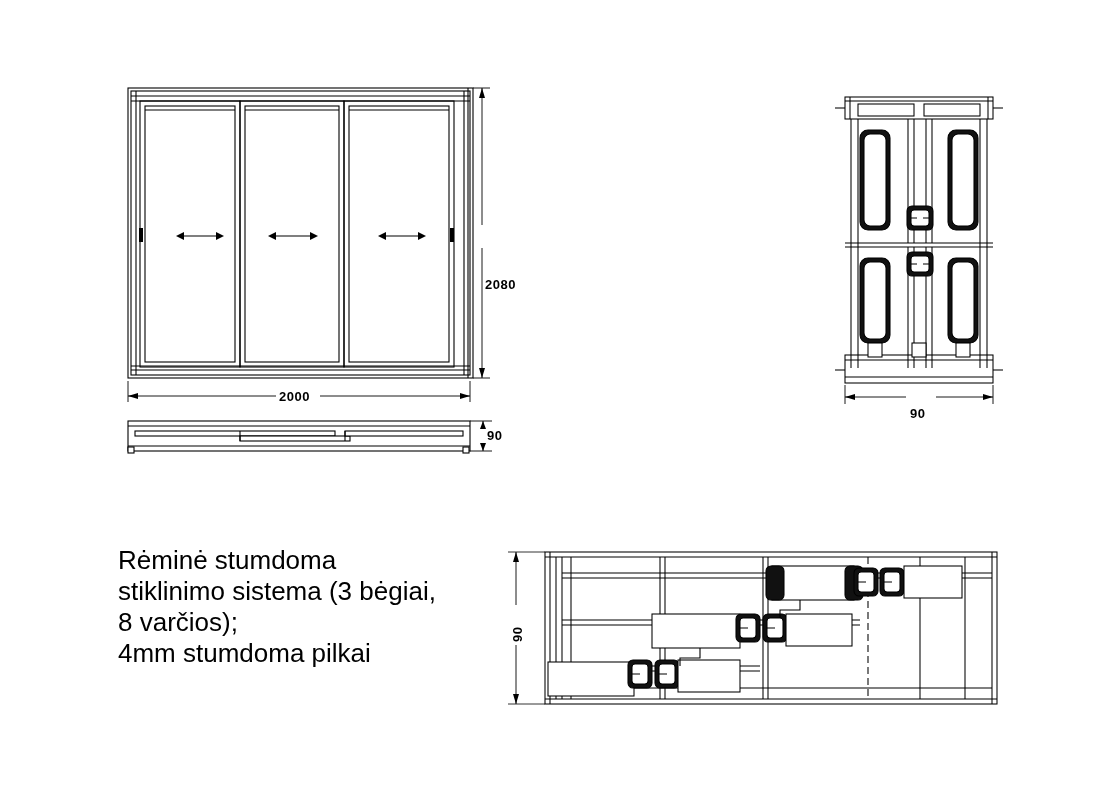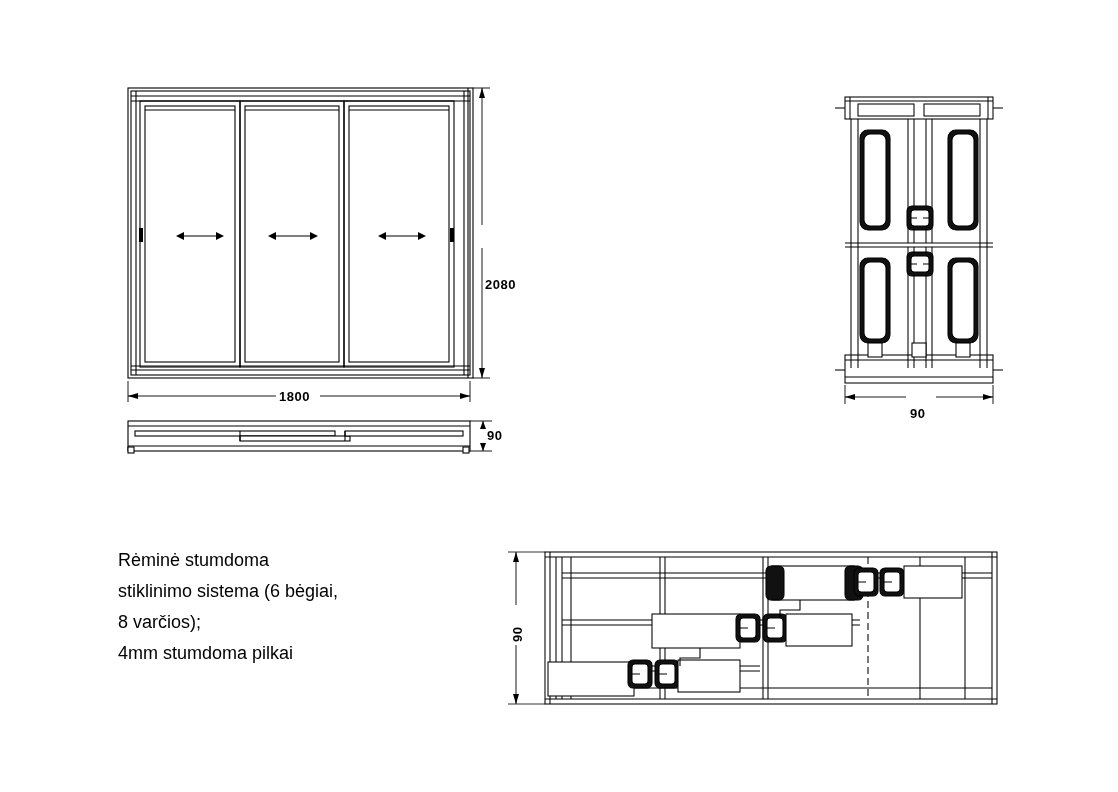--- a/index.html
+++ b/index.html
@@ -33,21 +33,21 @@
   .dim-label.vertical {
     transform: rotate(-90deg);
     transform-origin: left top;
   }
   .spec-text {
     position: absolute;
     left: 118px;
     top: 545px;
     width: 400px;
     font-family: "Liberation Sans", sans-serif;
-    font-size: 18px;
+    font-size: 26px;
     line-height: 31px;
     color: #000;
   }
   .spec-text div {
     white-space: nowrap;
   }
 </style>
 </head>
 <body>
 
@@ -288,26 +288,26 @@
       <line x1="516" y1="645" x2="516" y2="704"></line>
       <polygon points="516,552 513,562 519,562" fill="#000" stroke="none"></polygon>
       <polygon points="516,704 513,694 519,694" fill="#000" stroke="none"></polygon>
     </g>
   </g>
 
 </svg>
 
 <div class="dim-label" style="left:485px; top:229px;margin-top:48px;">2080</div>
 
-<div class="dim-label" style="left:279px; top:389px;">1800</div>
+<div class="dim-label" style="left:279px; top:389px;">2000</div>
 
 <div class="dim-label" style="left:487px; top:428px;">90</div>
 
 <div class="dim-label" style="left:910px; top:406px;">90</div>
 
 <div class="dim-label vertical" style="left:510px; top:642px;">90</div>
 
 <div class="spec-text">
   <div>Rėminė stumdoma</div>
-  <div>stiklinimo sistema (6 bėgiai,</div>
+  <div>stiklinimo sistema (3 bėgiai,</div>
   <div>8 varčios);</div>
   <div>4mm stumdoma pilkai</div>
 </div>
 
 </body></html>

